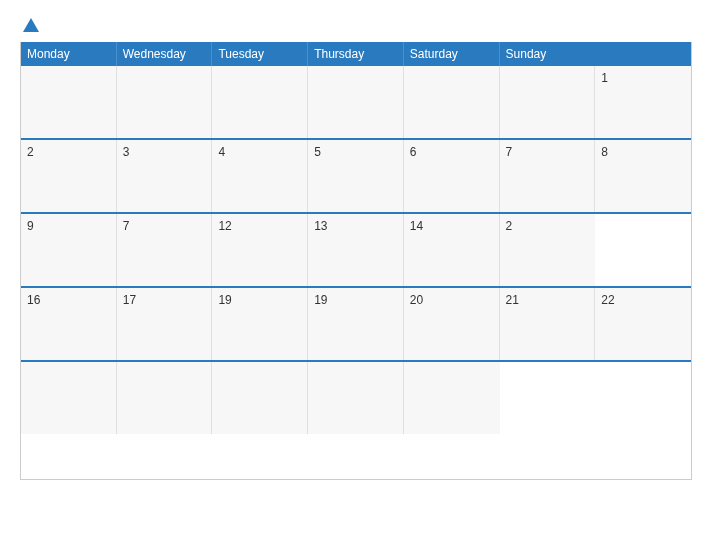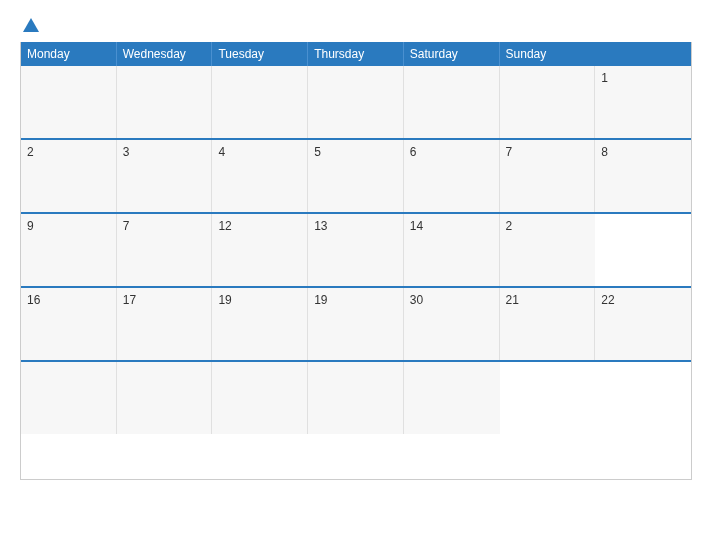--- a/index.html
+++ b/index.html
@@ -171,21 +171,21 @@
           <div class="calendar-cell"><span class="day-num">12</span></div>
           <div class="calendar-cell"><span class="day-num">13</span></div>
           <div class="calendar-cell"><span class="day-num">14</span></div>
           <div class="calendar-cell"><span class="day-num">2</span></div>
         </div>
         <div class="calendar-week">
           <div class="calendar-cell"><span class="day-num">16</span></div>
           <div class="calendar-cell"><span class="day-num">17</span></div>
           <div class="calendar-cell"><span class="day-num">19</span></div>
           <div class="calendar-cell"><span class="day-num">19</span></div>
-          <div class="calendar-cell"><span class="day-num">30</span></div>
+          <div class="calendar-cell"><span class="day-num">20</span></div>
           <div class="calendar-cell"><span class="day-num">21</span></div>
           <div class="calendar-cell"><span class="day-num">22</span></div>
         </div>
         <div class="calendar-week">
           <div class="calendar-cell empty"></div>
           <div class="calendar-cell empty"></div>
           <div class="calendar-cell empty"></div>
           <div class="calendar-cell empty"></div>
           <div class="calendar-cell empty"></div>
         </div>

